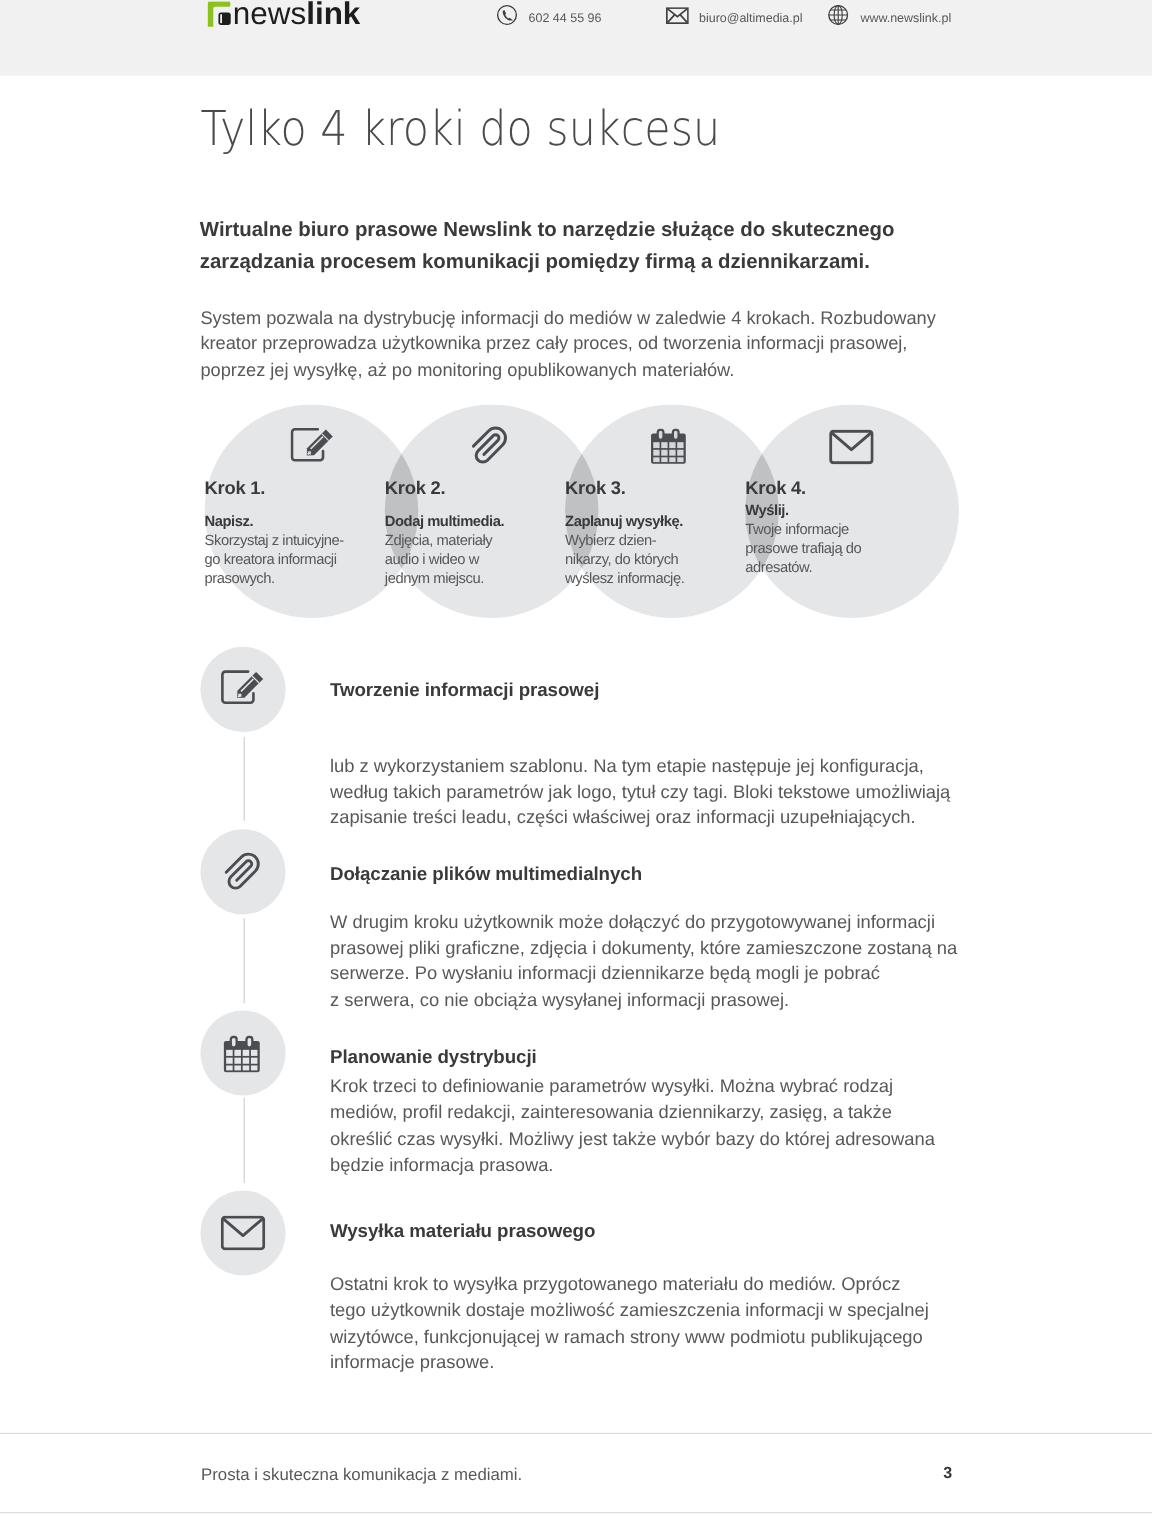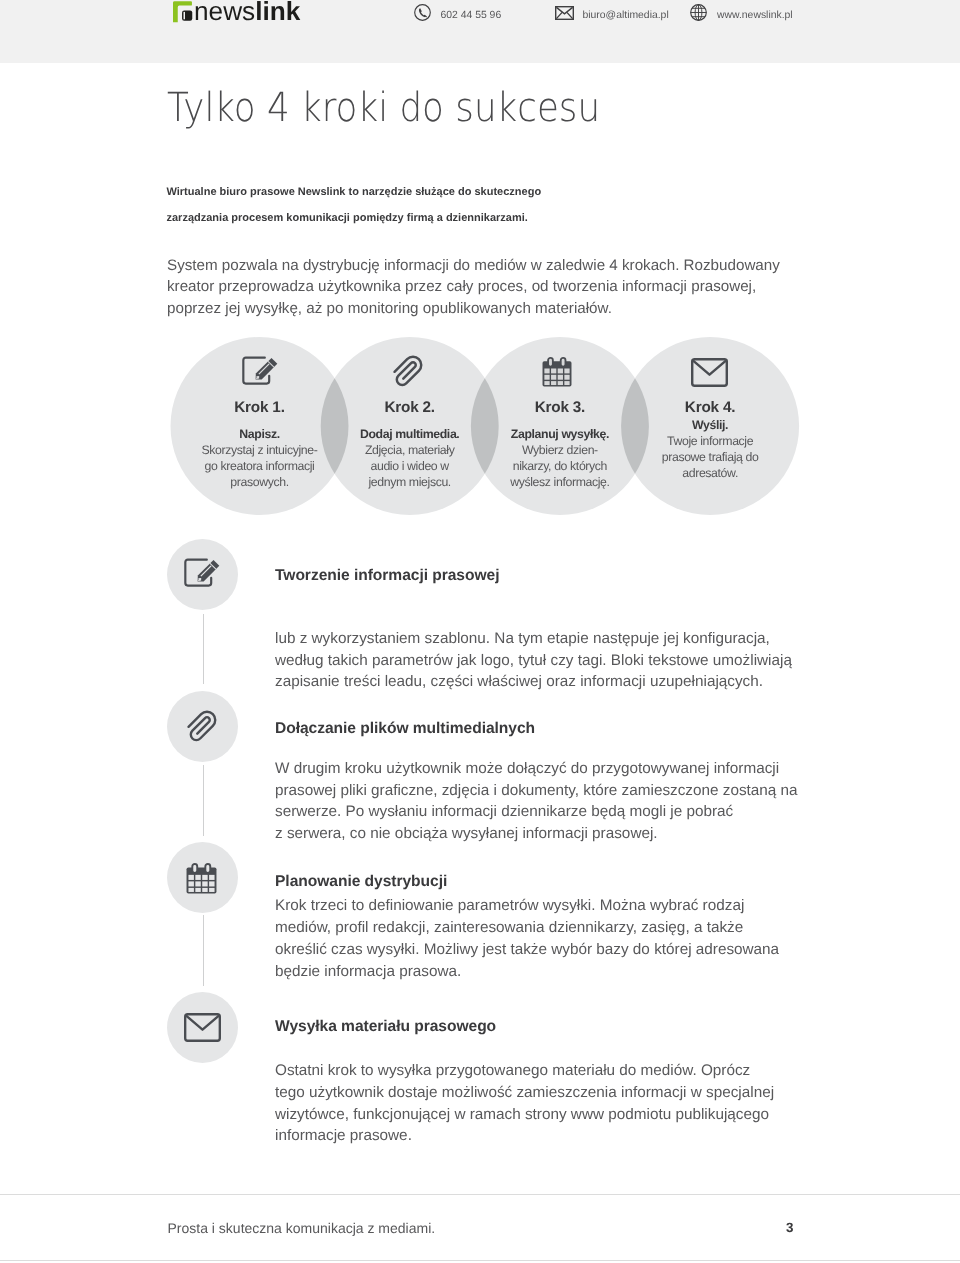--- a/index.html
+++ b/index.html
@@ -20,29 +20,29 @@
 
   .cgroup{position:absolute;top:0;height:30px;display:flex;align-items:center;filter:opacity(100%);}
   .cgroup .ico{display:block;}
   .cgroup .txt{font-size:10.4px;color:#58585a;white-space:nowrap;}
 
   
   .h1{position:absolute;left:167px;top:88px;font-family:"DejaVu Sans",sans-serif;
       font-weight:200;font-size:40px;line-height:40px;color:#4a4a4c;white-space:nowrap;
       transform:scaleX(0.893);transform-origin:left top;}
 
-  .lead{position:absolute;left:166.5px;top:179px;font-size:11px;line-height:26.3px;
+  .lead{position:absolute;left:166.5px;top:179px;font-size:17px;line-height:26.3px;
         font-weight:700;color:#3a3a3c;}
   .intro{position:absolute;left:167px;top:254.5px;font-size:15.2px;line-height:21.6px;
          color:#58585a;}
 
   
   .steps{position:absolute;left:0;top:337px;width:960px;height:178px;}
   .steps-bg{position:absolute;left:0;top:0;}
-  .bub{position:absolute;top:0;width:178px;height:178px;text-align:center;}
+  .bub{position:absolute;top:0;width:178px;height:178px;}
   .bub .bicon{position:absolute;left:0;top:19px;width:100%;display:flex;justify-content:center;}
   .bub .btitle{position:absolute;left:0;top:61.6px;width:100%;font-size:15.3px;font-weight:700;
                letter-spacing:-0.2px;color:#3a3a3c;}
   .bub .bbody{position:absolute;left:0;top:90.3px;width:100%;font-size:12.3px;line-height:15.95px;
               letter-spacing:-0.38px;color:#58585a;}
   .bub .bbody b{font-weight:700;color:#3a3a3c;display:block;}
 
   
   .icirc{position:absolute;left:166.5px;width:71px;height:71px;border-radius:50%;background:#e5e6e7;
          display:flex;align-items:center;justify-content:center;}

